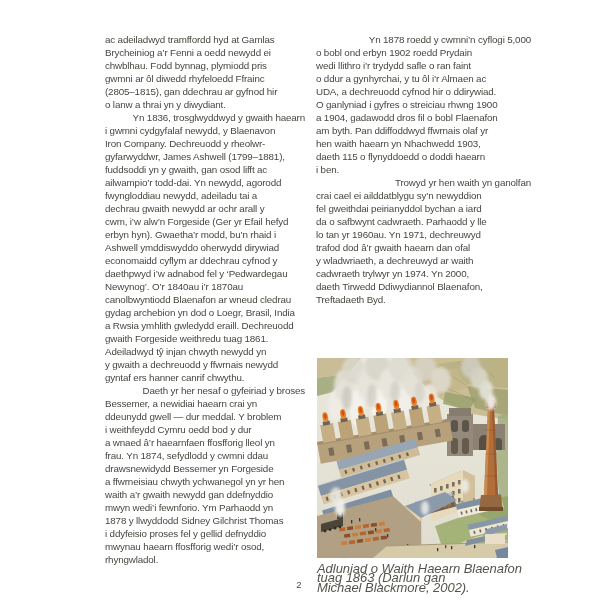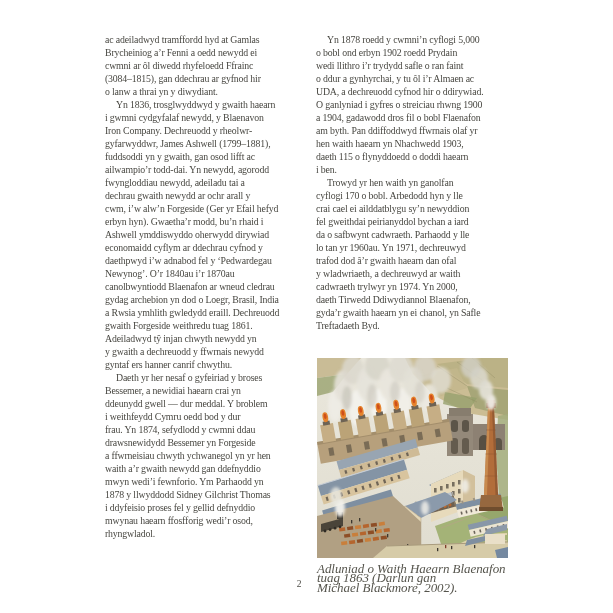--- a/index.html
+++ b/index.html
@@ -1,44 +1,45 @@
 <!DOCTYPE html>
 <html><head>
 <meta charset="utf-8">
 <title>Blaenavon Ironworks page</title>
 <style>
   html,body { margin:0; padding:0; background:#ffffff; }
   .page {
     position:relative; width:613px; height:613px; background:#ffffff;
-    font-family:Liberation Serif, serif; color:#474640; overflow:hidden;
+    font-family:Liberation Sans, sans-serif; color:#474640; overflow:hidden;
   }
   .col { position:absolute; top:33px; font-size:9.8px; line-height:13px; letter-spacing:-0.15px; }
   .col-left  { left:105px; width:200px; }
   .col-right { left:316px; width:215px; }
   .para { margin:0; }
   .tline { height:13px; white-space:nowrap; }
-  .tline.indent { padding-left:11px; }
+  .tline.indent { padding-left:11px;text-align:right; }
   .figure { position:absolute; left:317px; top:358px; width:191px; height:200px; }
   .figure svg { display:block; width:191px; height:200px; }
   .caption { position:absolute; left:317px; top:564px; width:214px;
              font-style:italic; font-size:13px; line-height:9.4px; color:#55544c; letter-spacing:-0.05px; }
   .pagenum { position:absolute; left:290px; top:579px; width:18px; text-align:center;
              font-size:9.5px; color:#4c4b45; }
 </style>
 </head>
 <body>
 
 <div class="page">
 
   <div class="col col-left">
       <div class="para">
         <div class="tline">ac adeiladwyd tramffordd hyd at Gamlas</div>
         <div class="tline">Brycheiniog a’r Fenni a oedd newydd ei</div>
-        <div class="tline">cwmni ar ôl diwedd rhyfeloedd Ffrainc</div>
-        <div class="tline">(3084–1815), gan ddechrau ar gyfnod hir</div>
+        <div class="tline">chwblhau. Fodd bynnag, plymiodd pris</div>
+        <div class="tline">gwmni ar ôl diwedd rhyfeloedd Ffrainc</div>
+        <div class="tline">(2805–1815), gan ddechrau ar gyfnod hir</div>
         <div class="tline">o lanw a thrai yn y diwydiant.</div>
       </div>
       <div class="para">
         <div class="tline indent">Yn 1836, trosglwyddwyd y gwaith haearn</div>
         <div class="tline">i gwmni cydgyfalaf newydd, y Blaenavon</div>
         <div class="tline">Iron Company. Dechreuodd y rheolwr-</div>
         <div class="tline">gyfarwyddwr, James Ashwell (1799–1881),</div>
         <div class="tline">fuddsoddi yn y gwaith, gan osod lifft ac</div>
         <div class="tline">ailwampio’r todd-dai. Yn newydd, agorodd</div>
         <div class="tline">fwyngloddiau newydd, adeiladu tai a</div>
@@ -55,20 +56,21 @@
         <div class="tline">gwaith Forgeside weithredu tuag 1861.</div>
         <div class="tline">Adeiladwyd tŷ injan chwyth newydd yn</div>
         <div class="tline">y gwaith a dechreuodd y ffwrnais newydd</div>
         <div class="tline">gyntaf ers hanner canrif chwythu.</div>
       </div>
       <div class="para">
         <div class="tline indent">Daeth yr her nesaf o gyfeiriad y broses</div>
         <div class="tline">Bessemer, a newidiai haearn crai yn</div>
         <div class="tline">ddeunydd gwell — dur meddal. Y broblem</div>
         <div class="tline">i weithfeydd Cymru oedd bod y dur</div>
+        <div class="tline">a wnaed â’r haearnfaen ffosfforig lleol yn</div>
         <div class="tline">frau. Yn 1874, sefydlodd y cwmni ddau</div>
         <div class="tline">drawsnewidydd Bessemer yn Forgeside</div>
         <div class="tline">a ffwrneisiau chwyth ychwanegol yn yr hen</div>
         <div class="tline">waith a’r gwaith newydd gan ddefnyddio</div>
         <div class="tline">mwyn wedi’i fewnforio. Ym Parhaodd yn</div>
         <div class="tline">1878 y llwyddodd Sidney Gilchrist Thomas</div>
         <div class="tline">i ddyfeisio proses fel y gellid defnyddio</div>
         <div class="tline">mwynau haearn ffosfforig wedi’r osod,</div>
         <div class="tline">rhyngwladol.</div>
       </div>
@@ -83,30 +85,28 @@
         <div class="tline">UDA, a dechreuodd cyfnod hir o ddirywiad.</div>
         <div class="tline">O ganlyniad i gyfres o streiciau rhwng 1900</div>
         <div class="tline">a 1904, gadawodd dros fil o bobl Flaenafon</div>
         <div class="tline">am byth. Pan ddiffoddwyd ffwrnais olaf yr</div>
         <div class="tline">hen waith haearn yn Nhachwedd 1903,</div>
         <div class="tline">daeth 115 o flynyddoedd o doddi haearn</div>
         <div class="tline">i ben.</div>
       </div>
       <div class="para">
         <div class="tline indent">Trowyd yr hen waith yn ganolfan</div>
-        <div class="tline">cyflogi 170 o bobl. Arbedodd hyn y lle</div>
         <div class="tline">crai cael ei ailddatblygu sy’n newyddion</div>
         <div class="tline">fel gweithdai peirianyddol bychan a iard</div>
         <div class="tline">da o safbwynt cadwraeth. Parhaodd y lle</div>
         <div class="tline">lo tan yr 1960au. Yn 1971, dechreuwyd</div>
         <div class="tline">trafod dod â’r gwaith haearn dan ofal</div>
         <div class="tline">y wladwriaeth, a dechreuwyd ar waith</div>
         <div class="tline">cadwraeth trylwyr yn 1974. Yn 2000,</div>
         <div class="tline">daeth Tirwedd Ddiwydiannol Blaenafon,</div>
-        <div class="tline">gyda’r gwaith haearn yn ei chanol, yn Safle</div>
         <div class="tline">Treftadaeth Byd.</div>
       </div>
     </div>
 
   <div class="figure">
     <svg viewBox="0 0 191 200" xmlns="http://www.w3.org/2000/svg">
       <defs>
         <filter id="bl1" x="-40%" y="-40%" width="180%" height="180%">
             <feGaussianBlur stdDeviation="1.6"></feGaussianBlur>
           </filter>

